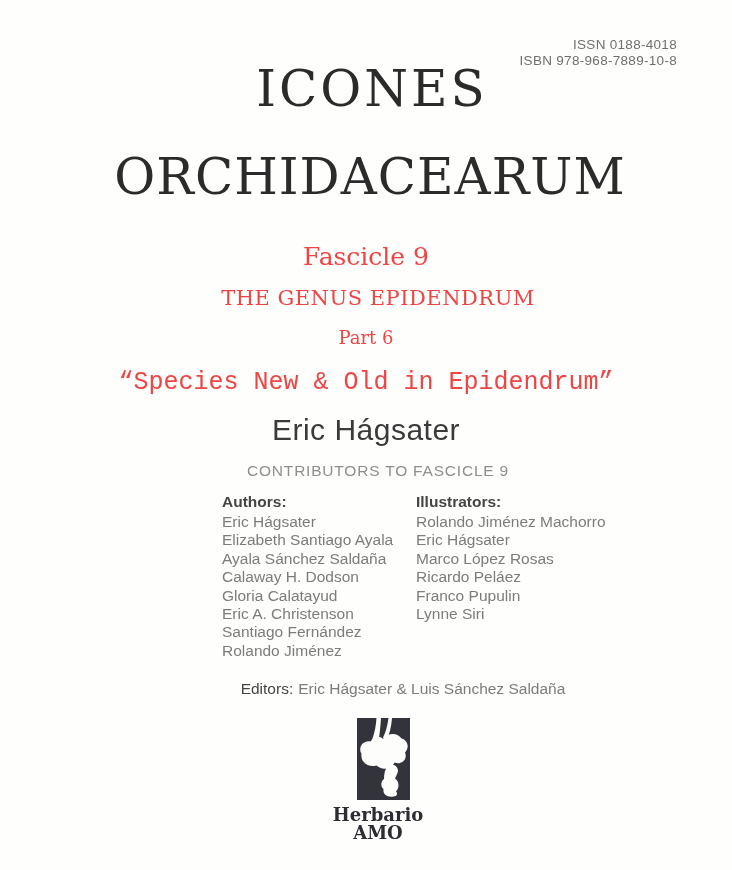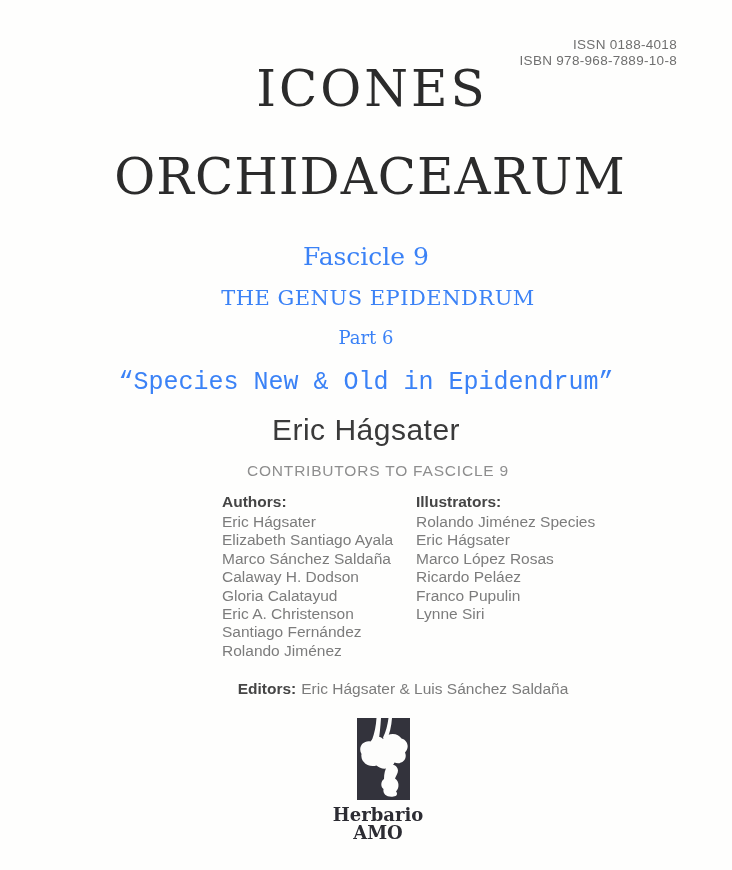--- a/index.html
+++ b/index.html
@@ -31,21 +31,21 @@
     font-family: "DejaVu Serif", "Liberation Serif", serif;
     font-weight: 400;
     color: #2b2b2b;
     line-height: 1;
   }
   .title.l1 { top: 64px;  font-size: 50px; letter-spacing: 3px; transform: translateX(6px); }
   .title.l2 { top: 152px; font-size: 50px; letter-spacing: 1px; transform: translateX(4px); }
 
   .serif {
     font-family: "DejaVu Serif", "Liberation Serif", serif;
-    color: #3b82f6;
+    color: #ef4444;
     line-height: 1.15;
   }
   .fascicle { top: 243px; font-size: 25px; }
   .genus    { top: 286px; font-size: 21px; letter-spacing: 0.5px; padding-left: 12px; }
   .part     { top: 328px; font-size: 18px; }
   .subtitle { top: 369px; font-size: 25px; font-family: Liberation Mono, monospace; }
 
   .author {
     top: 413px;
     font-size: 30px;
@@ -84,21 +84,21 @@
     line-height: 18.4px;
     color: #7c7c7c;
   }
 
   .editors {
     top: 680px;
     font-size: 15.5px;
     color: #7c7c7c;
     transform: translateX(37px);
   }
-  .editors .ed-label { font-weight: bold; color: #454545; margin-right: 5px; }
+  .editors .ed-label { font-weight: normal; color: #454545; margin-right: 5px; }
 
   .logo {
     position: absolute;
     top: 718px; left: 357px;
     width: 53px; height: 82px;
   }
   .logo svg { display: block; }
 
   .publisher {
     top: 806px;
@@ -131,32 +131,32 @@
   <div class="abs author">Eric Hágsater</div>
 
   <div class="abs contrib-heading">CONTRIBUTORS TO FASCICLE 9</div>
 
   <div class="columns">
     <div class="col">
       <div class="col-label">Authors:</div>
       <ul>
         <li>Eric Hágsater</li>
         <li>Elizabeth Santiago Ayala</li>
-        <li>Marco Sánchez Saldaña</li>
+        <li>Ayala Sánchez Saldaña</li>
         <li>Calaway H. Dodson</li>
         <li>Gloria Calatayud</li>
         <li>Eric A. Christenson</li>
         <li>Santiago Fernández</li>
         <li>Rolando Jiménez</li>
       </ul>
     </div>
     <div class="col wide">
       <div class="col-label">Illustrators:</div>
       <ul>
-        <li>Rolando Jiménez Species</li>
+        <li>Rolando Jiménez Machorro</li>
         <li>Eric Hágsater</li>
         <li>Marco López Rosas</li>
         <li>Ricardo Peláez</li>
         <li>Franco Pupulin</li>
         <li>Lynne Siri</li>
       </ul>
     </div>
   </div>
 
   <div class="abs editors">

